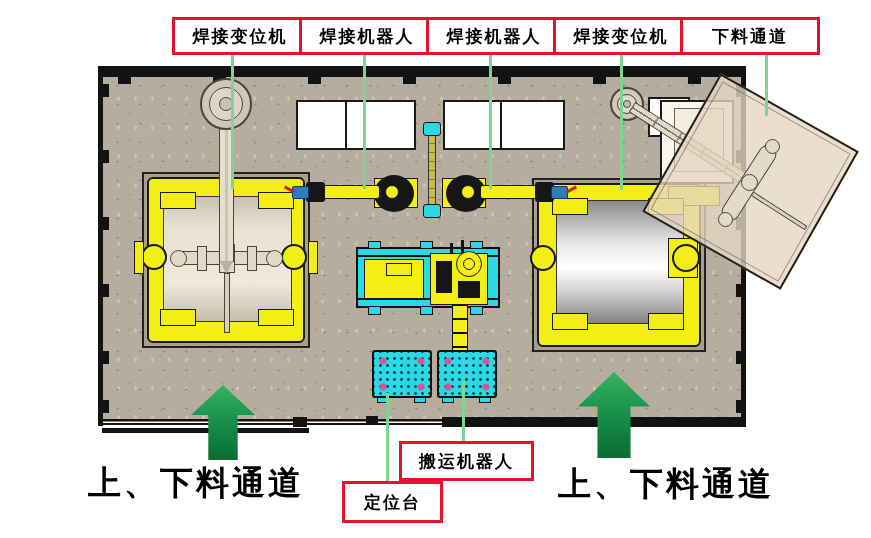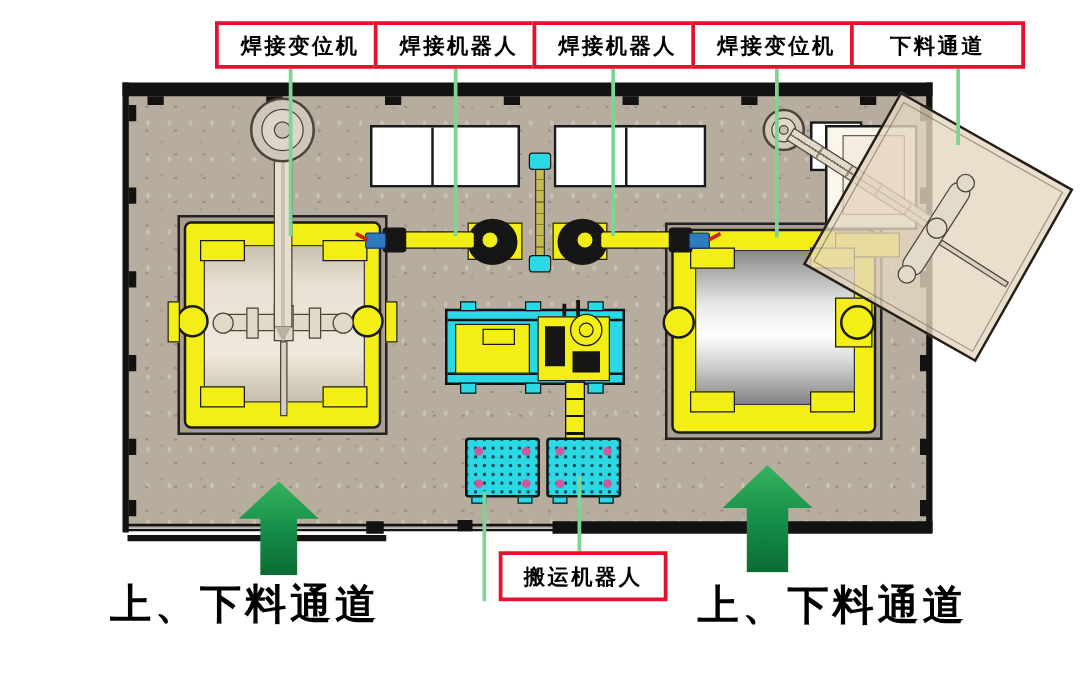--- a/index.html
+++ b/index.html
@@ -205,17 +205,18 @@
   <div class="arrow" style="left:191px;top:385px;width:64px;height:75px;"></div>
   <div class="arrow" style="left:578px;top:372px;width:72px;height:86px;"></div>
 
   <div class="lbl" style="left:172px;top:17px;width:130px;">焊接变位机</div>
   <div class="lbl" style="left:299px;top:17px;width:130px;">焊接机器人</div>
   <div class="lbl" style="left:426px;top:17px;width:130px;">焊接机器人</div>
   <div class="lbl" style="left:553px;top:17px;width:130px;">焊接变位机</div>
   <div class="lbl" style="left:680px;top:17px;width:134px;">下料通道</div>
 
   <div class="lbl" style="left:399px;top:441px;width:129px;height:34px;">搬运机器人</div>
+  <div class="lbl" style="left:342px;top:481px;width:95px;height:36px;">定位台</div>
 
   <div class="chan" style="left:88px;top:461px;">上、下料通道</div>
   <div class="chan" style="left:558px;top:462px;">上、下料通道</div>
 
 </div>
 
 </body></html>

